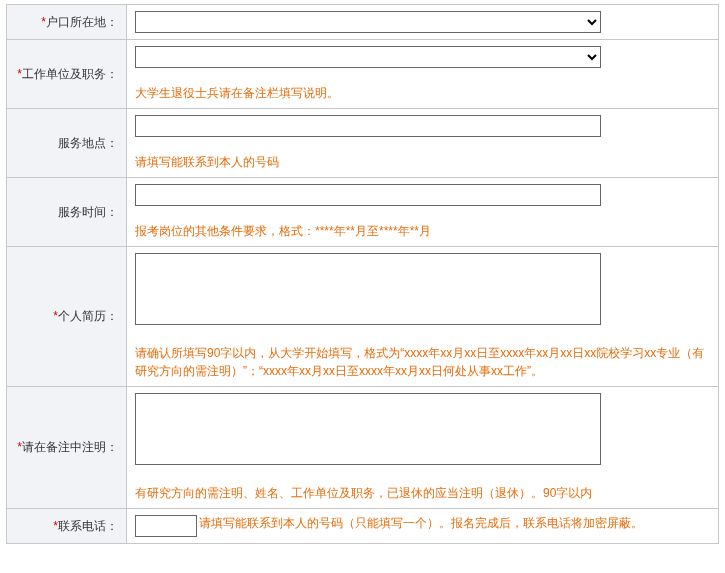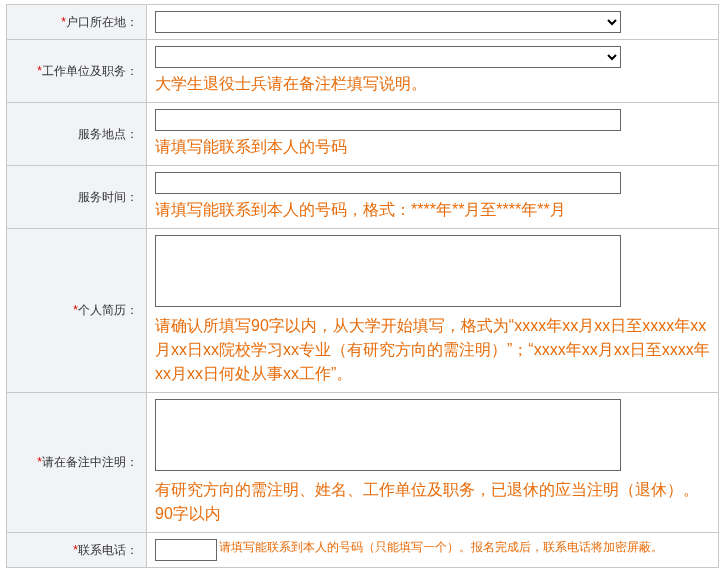--- a/index.html
+++ b/index.html
@@ -14,21 +14,21 @@
 .form-table {
   width: 100%;
   border-collapse: collapse;
 }
 .form-table td {
   border: 1px solid #c8c8c8;
   padding: 6px 8px;
   vertical-align: middle;
 }
 .label-cell {
-  width: 140px;
+  width: 120px;
   background: #f1f3f7;
   text-align: right;
   padding-right: 10px;
 }
 .req { color: #d00; }
 .input-cell { background: #fff; }
 .input-cell input[type="text"] {
   width: 466px;
   height: 22px;
   border: 1px solid #666;
@@ -46,22 +46,22 @@
   width: 466px;
   height: 72px;
   border: 1px solid #666;
   padding: 2px 4px;
   font-size: 12px;
   resize: none;
   overflow-y: scroll;
 }
 .hint {
   color: #e86c0a;
-  font-size: 16px;
-  margin-top: 4px;
+  font-size: 12px;
+  margin-top: 16px;
   line-height: 1.5;
 }
 .inline-hint {
   color: #e86c0a;
   font-size: 12px;
   margin-left: 2px;
 }
 .tel-wrap { display: flex; align-items: flex-start; flex-wrap: nowrap; }
 .tel-wrap input {
   width: 62px !important;
@@ -102,21 +102,21 @@
       <div class="hint">请填写能联系到本人的号码</div>
     </td>
   </tr>
 
   <tr>
     <td class="label-cell">
       <span>服务时间：</span>
     </td>
     <td class="input-cell">
       <input type="text" style="">
-      <div class="hint">请填写能联系到本人的号码，格式：****年**月至****年**月</div>
+      <div class="hint">报考岗位的其他条件要求，格式：****年**月至****年**月</div>
     </td>
   </tr>
 
   <tr>
     <td class="label-cell">
       <span class="req">*</span><span>个人简历：</span>
     </td>
     <td class="input-cell">
       <textarea style=""></textarea>
       <div class="hint">请确认所填写90字以内，从大学开始填写，格式为“xxxx年xx月xx日至xxxx年xx月xx日xx院校学习xx专业（有研究方向的需注明）”；“xxxx年xx月xx日至xxxx年xx月xx日何处从事xx工作”。</div>

